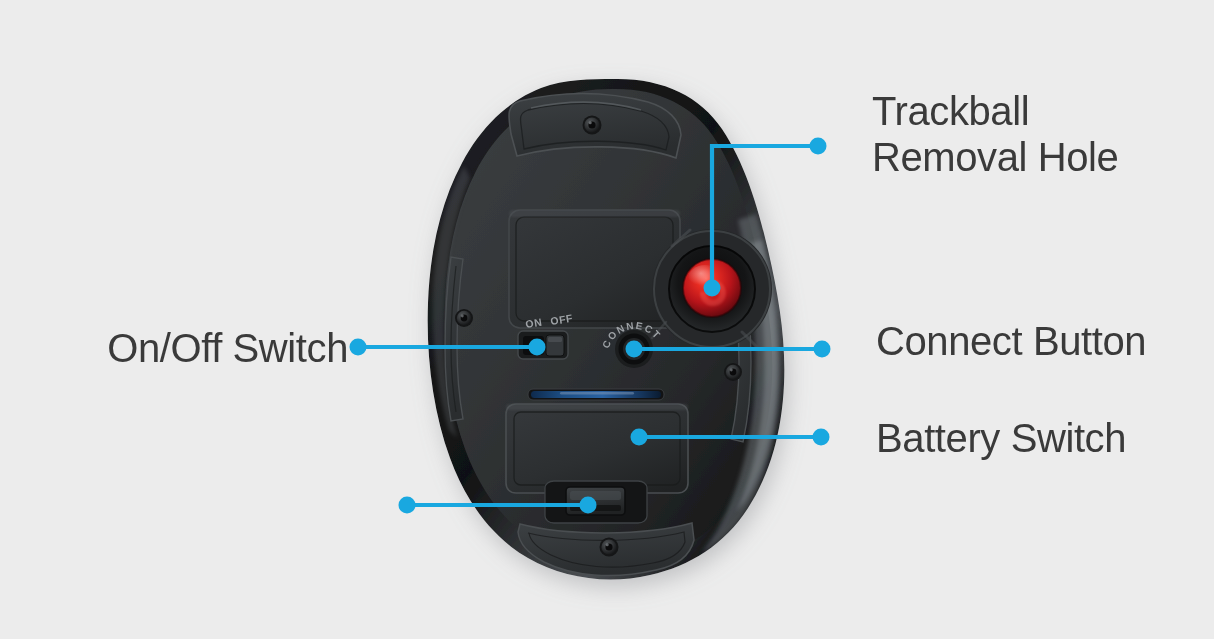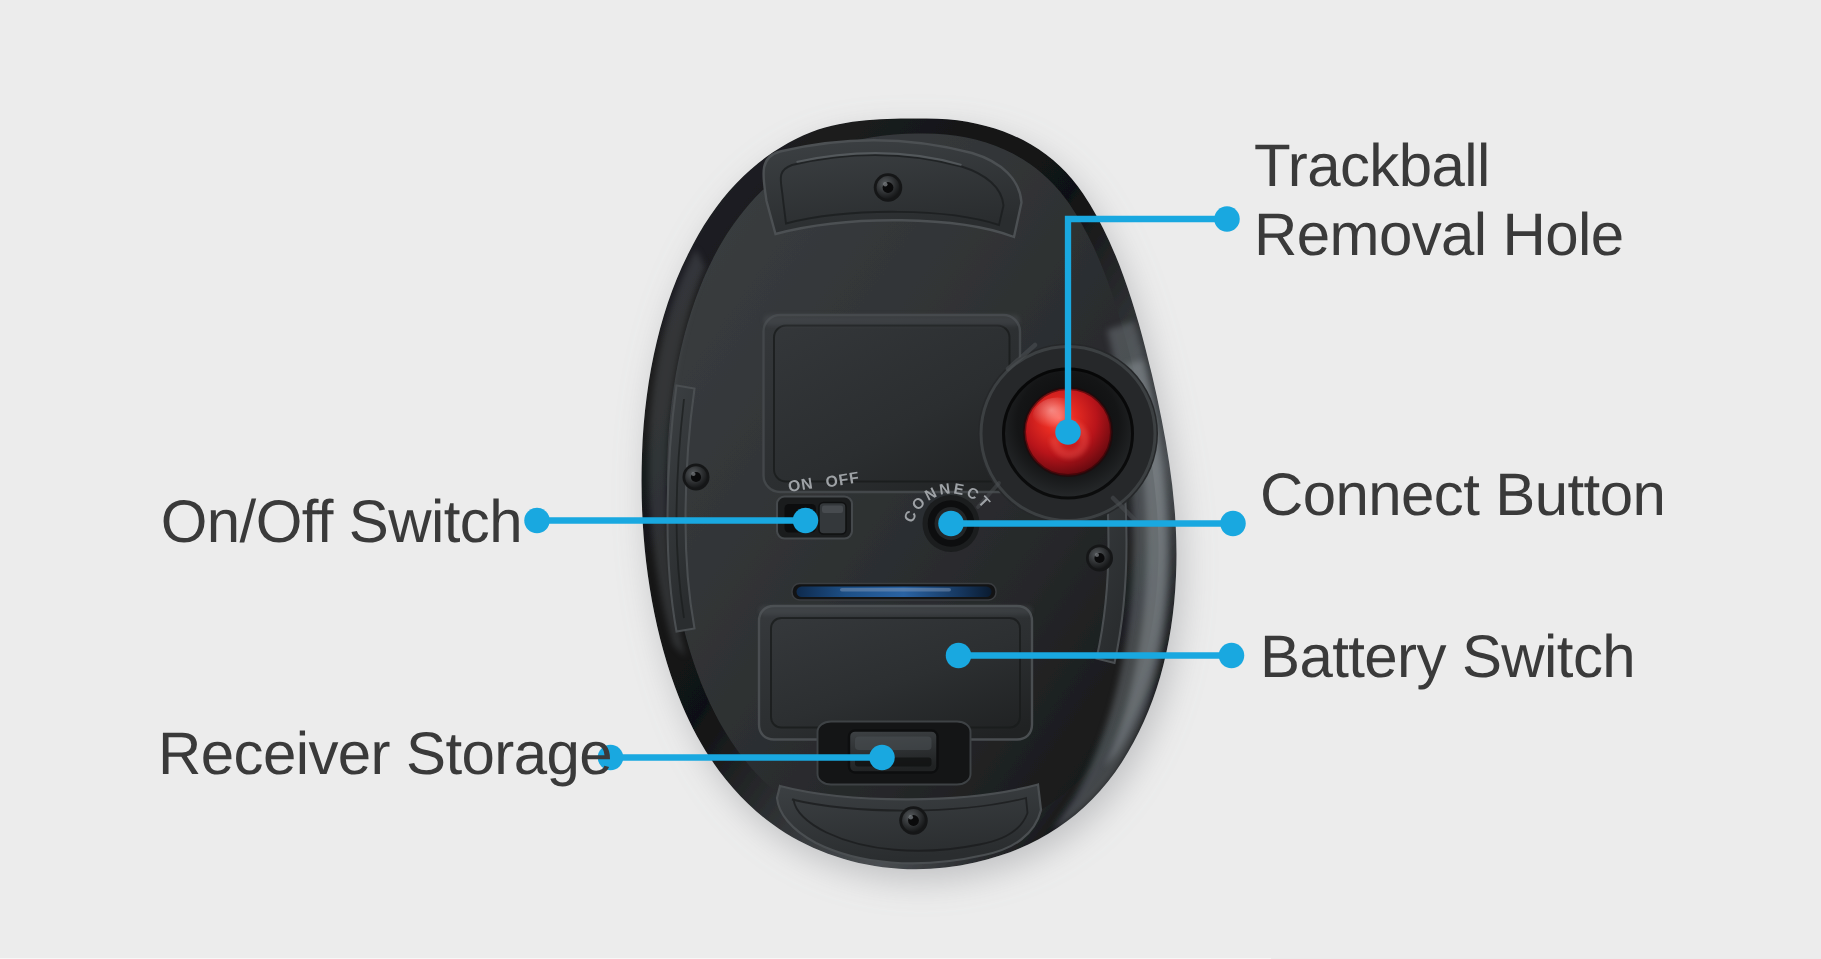--- a/index.html
+++ b/index.html
@@ -24,24 +24,24 @@
   .callout-label {
     position: absolute;
     color: #3a3a3a;
     font-family: "Liberation Sans", sans-serif;
     font-size: 40px;
     font-weight: 400;
     line-height: 1.15;
     letter-spacing: -0.4px;
     white-space: pre-line;
   }
-  .lbl-right { text-align: left; }
+  .lbl-right { text-align: left; margin-left: 36px; }
   .lbl-left  { text-align: left; }
   #lbl-trackball       { left: 836px;  top: 88px;  }
-  #lbl-connect         { left: 840px;  top: 307px; }
+  #lbl-connect         { left: 840px;  top: 318px; }
   #lbl-battery         { left: 840px;  top: 415px; }
   #lbl-onoff           { right: 866px; top: 325px; }
   #lbl-receiver        { right: 806px; top: 480px; }
 </style>
 </head>
 <body>
 
 <div id="stage">
 
   <svg id="artwork" viewBox="0 0 1214 639" xmlns="http://www.w3.org/2000/svg">
@@ -363,15 +363,14 @@
 
   <div class="callout-label lbl-right" id="lbl-trackball">Trackball
 Removal Hole</div>
 
   <div class="callout-label lbl-right" id="lbl-connect">Connect Button</div>
 
   <div class="callout-label lbl-right" id="lbl-battery">Battery Switch</div>
 
   <div class="callout-label lbl-left" id="lbl-onoff">On/Off Switch</div>
 
-  <div class="callout-label lbl-left" id="lbl-receiver">Receiver Storage</div>
 
 </div>
 
 </body></html>

